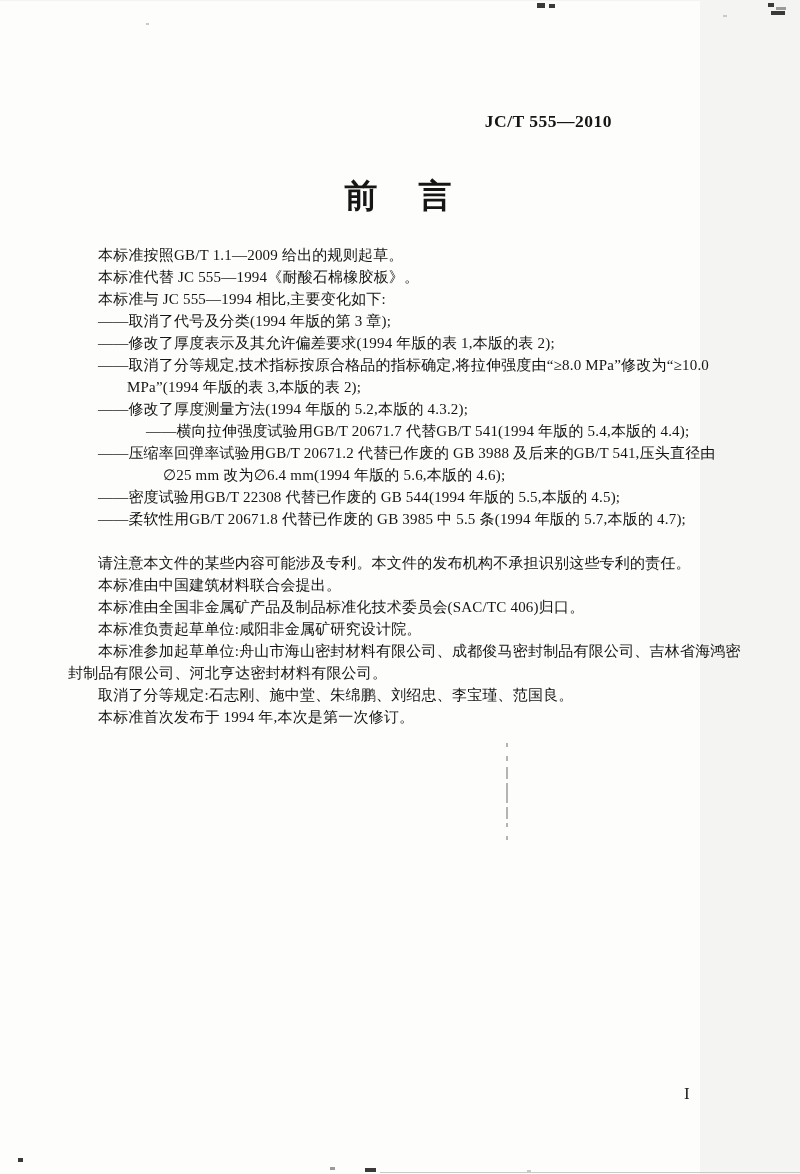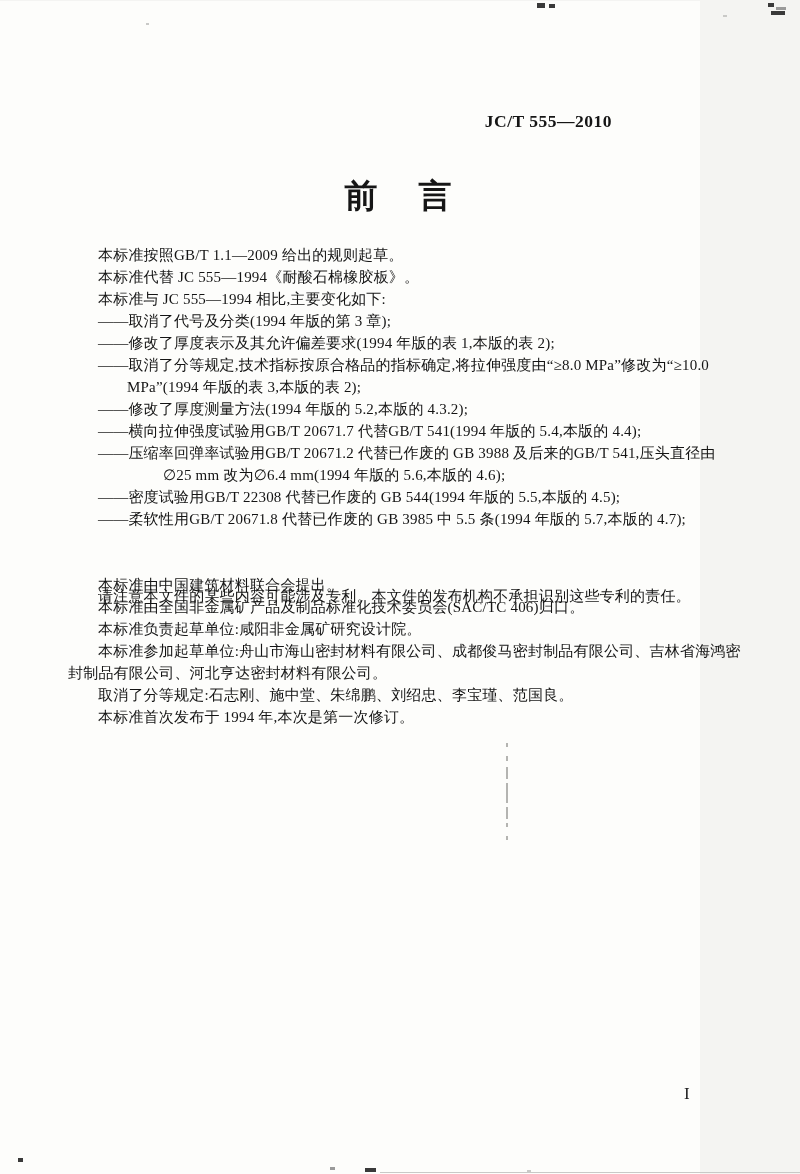--- a/index.html
+++ b/index.html
@@ -57,26 +57,26 @@
 
   <div class="body-lines" id="body-lines">
       <div class="line ind-first" style="top: 244px;">本标准按照GB/T 1.1—2009 给出的规则起草。</div>
       <div class="line ind-first" style="top: 266px;">本标准代替 JC 555—1994《耐酸石棉橡胶板》。</div>
       <div class="line ind-first" style="top: 288px;">本标准与 JC 555—1994 相比,主要变化如下:</div>
       <div class="line ind-first" style="top: 310px;">——取消了代号及分类(1994 年版的第 3 章);</div>
       <div class="line ind-first" style="top: 332px;">——修改了厚度表示及其允许偏差要求(1994 年版的表 1,本版的表 2);</div>
       <div class="line ind-first" style="top: 354px;">——取消了分等规定,技术指标按原合格品的指标确定,将拉伸强度由“≥8.0 MPa”修改为“≥10.0</div>
       <div class="line ind-hang" style="top: 376px;">MPa”(1994 年版的表 3,本版的表 2);</div>
       <div class="line ind-first" style="top: 398px;">——修改了厚度测量方法(1994 年版的 5.2,本版的 4.3.2);</div>
-      <div class="line ind-first" style="top: 420px;">——横向拉伸强度试验用GB/T 20671.7 代替GB/T 541(1994 年版的 5.4,本版的 4.4);</div>
+      <div class="line ind-first" style="top: 420px; margin-left: 48px;">——横向拉伸强度试验用GB/T 20671.7 代替GB/T 541(1994 年版的 5.4,本版的 4.4);</div>
       <div class="line ind-first" style="top: 442px;">——压缩率回弹率试验用GB/T 20671.2 代替已作废的 GB 3988 及后来的GB/T 541,压头直径由</div>
       <div class="line ind-hang" style="top: 464px; margin-left: 36px;">∅25 mm 改为∅6.4 mm(1994 年版的 5.6,本版的 4.6);</div>
       <div class="line ind-first" style="top: 486px;">——密度试验用GB/T 22308 代替已作废的 GB 544(1994 年版的 5.5,本版的 4.5);</div>
       <div class="line ind-first" style="top: 508px;">——柔软性用GB/T 20671.8 代替已作废的 GB 3985 中 5.5 条(1994 年版的 5.7,本版的 4.7);</div>
-      <div class="line ind-first" style="top: 552px; margin-top: 33px;">请注意本文件的某些内容可能涉及专利。本文件的发布机构不承担识别这些专利的责任。</div>
+      <div class="line ind-first" style="top: 552px;">请注意本文件的某些内容可能涉及专利。本文件的发布机构不承担识别这些专利的责任。</div>
       <div class="line ind-first" style="top: 574px; text-align: center;">本标准由中国建筑材料联合会提出。</div>
       <div class="line ind-first" style="top: 596px;">本标准由全国非金属矿产品及制品标准化技术委员会(SAC/TC 406)归口。</div>
       <div class="line ind-first" style="top: 618px;">本标准负责起草单位:咸阳非金属矿研究设计院。</div>
       <div class="line ind-first" style="top: 640px;">本标准参加起草单位:舟山市海山密封材料有限公司、成都俊马密封制品有限公司、吉林省海鸿密</div>
       <div class="line ind-margin" style="top: 662px;">封制品有限公司、河北亨达密封材料有限公司。</div>
       <div class="line ind-first" style="top: 684px;">取消了分等规定:石志刚、施中堂、朱绵鹏、刘绍忠、李宝瑾、范国良。</div>
       <div class="line ind-first" style="top: 706px;">本标准首次发布于 1994 年,本次是第一次修订。</div>
     </div>
 
   <div class="page-number">I</div>

